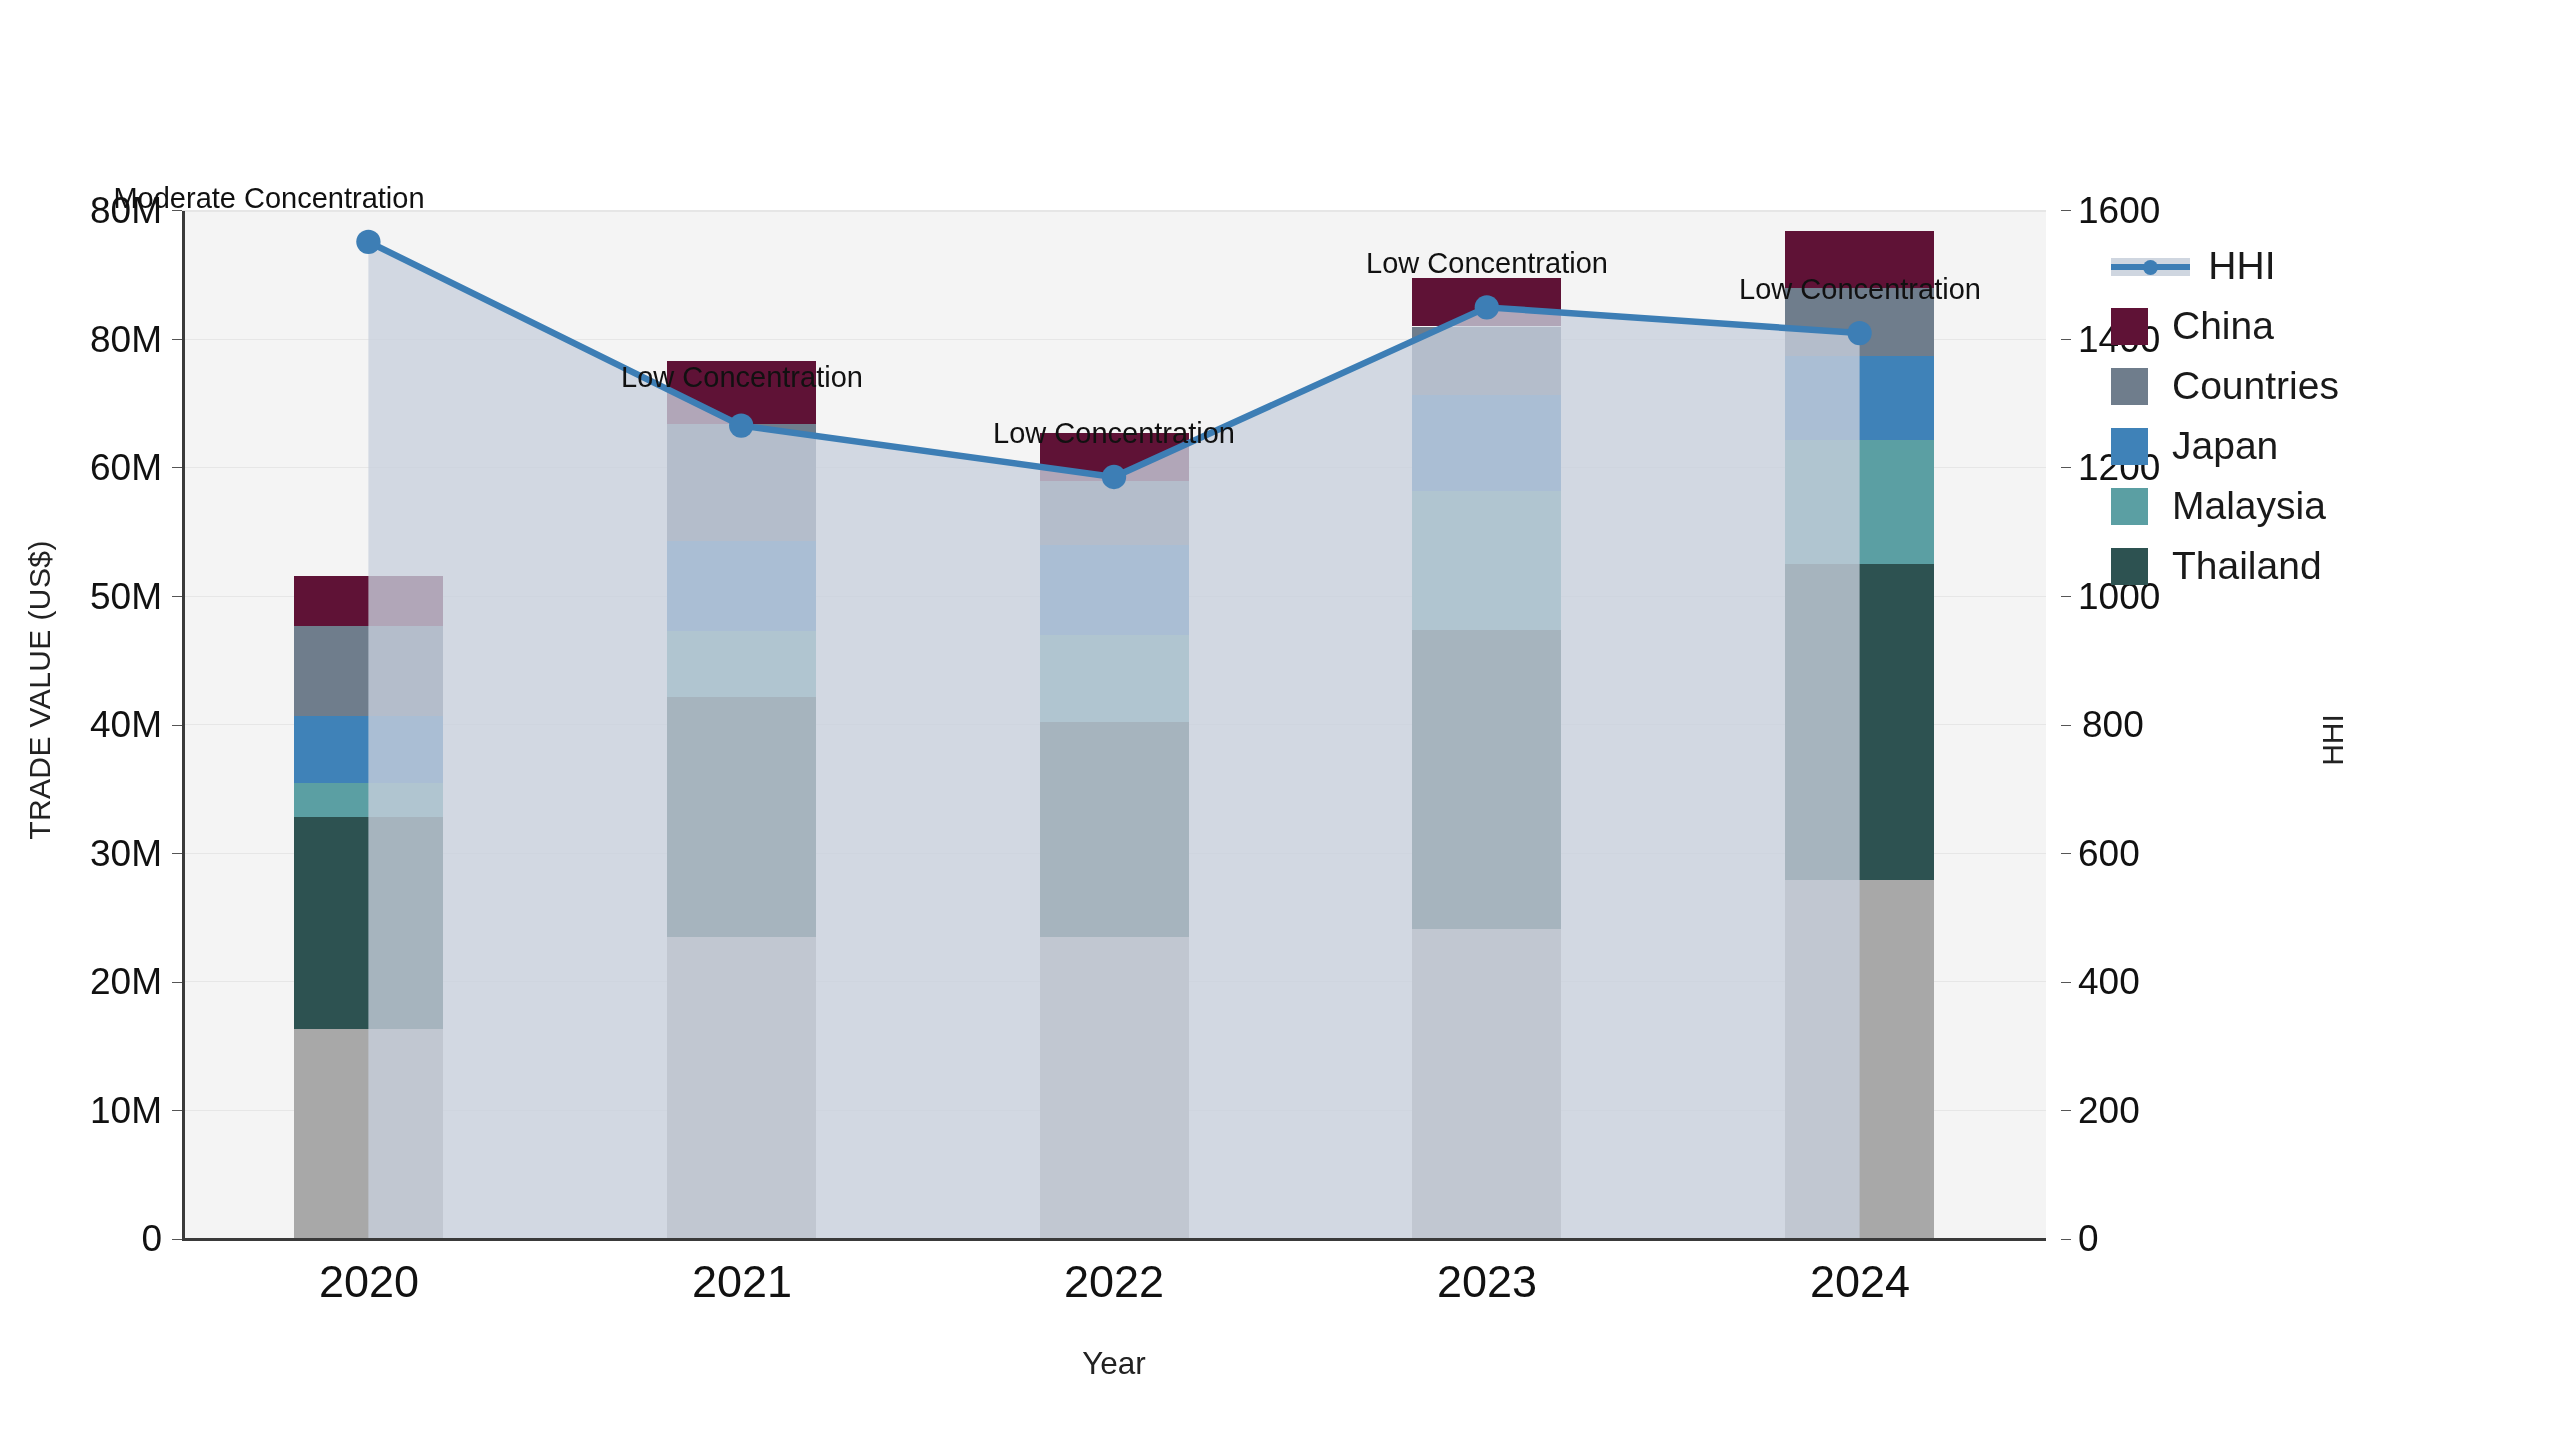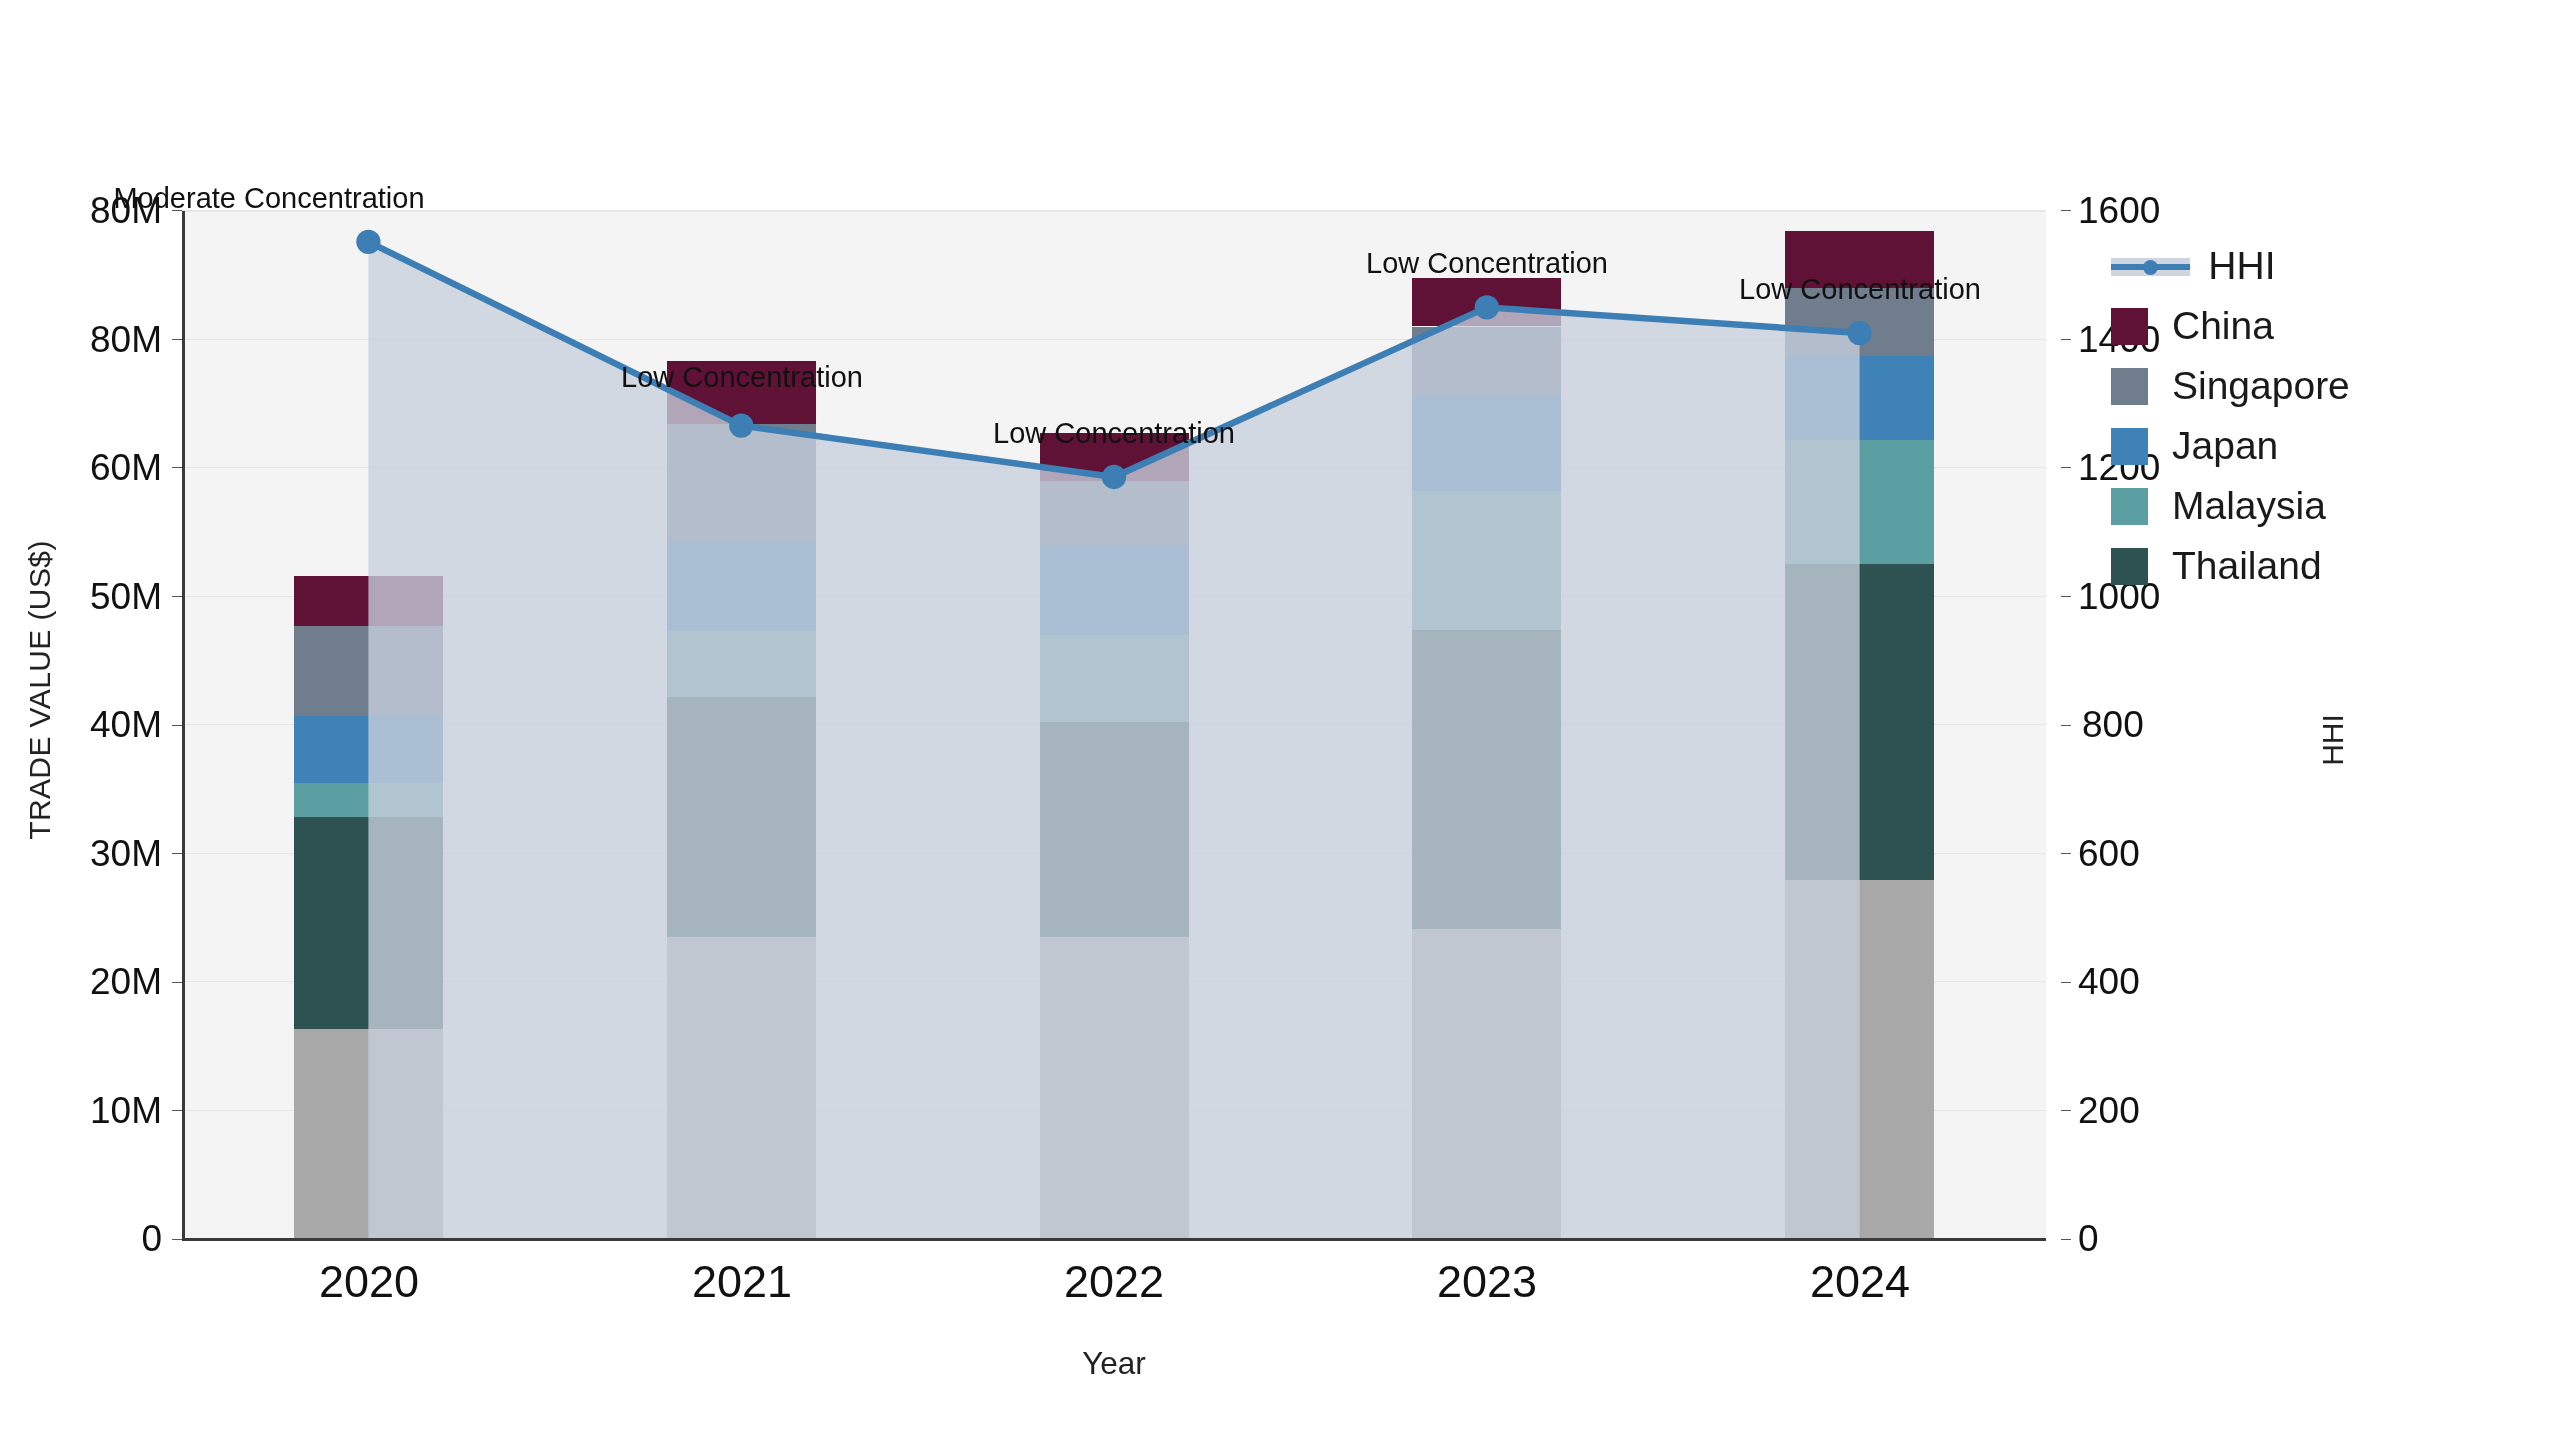--- a/index.html
+++ b/index.html
@@ -199,21 +199,21 @@
           <div class="legend-line-dot" style="background: rgb(61, 126, 181);"></div>
         </div>
         <div class="legend-label">HHI</div>
       </div>
       <div class="legend-row">
         <div class="legend-swatch" style="background: rgb(95, 18, 54);"></div>
         <div class="legend-label">China</div>
       </div>
       <div class="legend-row">
         <div class="legend-swatch" style="background: rgb(111, 125, 140);"></div>
-        <div class="legend-label">Singapore</div>
+        <div class="legend-label">Countries</div>
       </div>
       <div class="legend-row">
         <div class="legend-swatch" style="background: rgb(63, 130, 184);"></div>
         <div class="legend-label">Japan</div>
       </div>
       <div class="legend-row">
         <div class="legend-swatch" style="background: rgb(91, 159, 163);"></div>
         <div class="legend-label">Malaysia</div>
       </div>
       <div class="legend-row">

